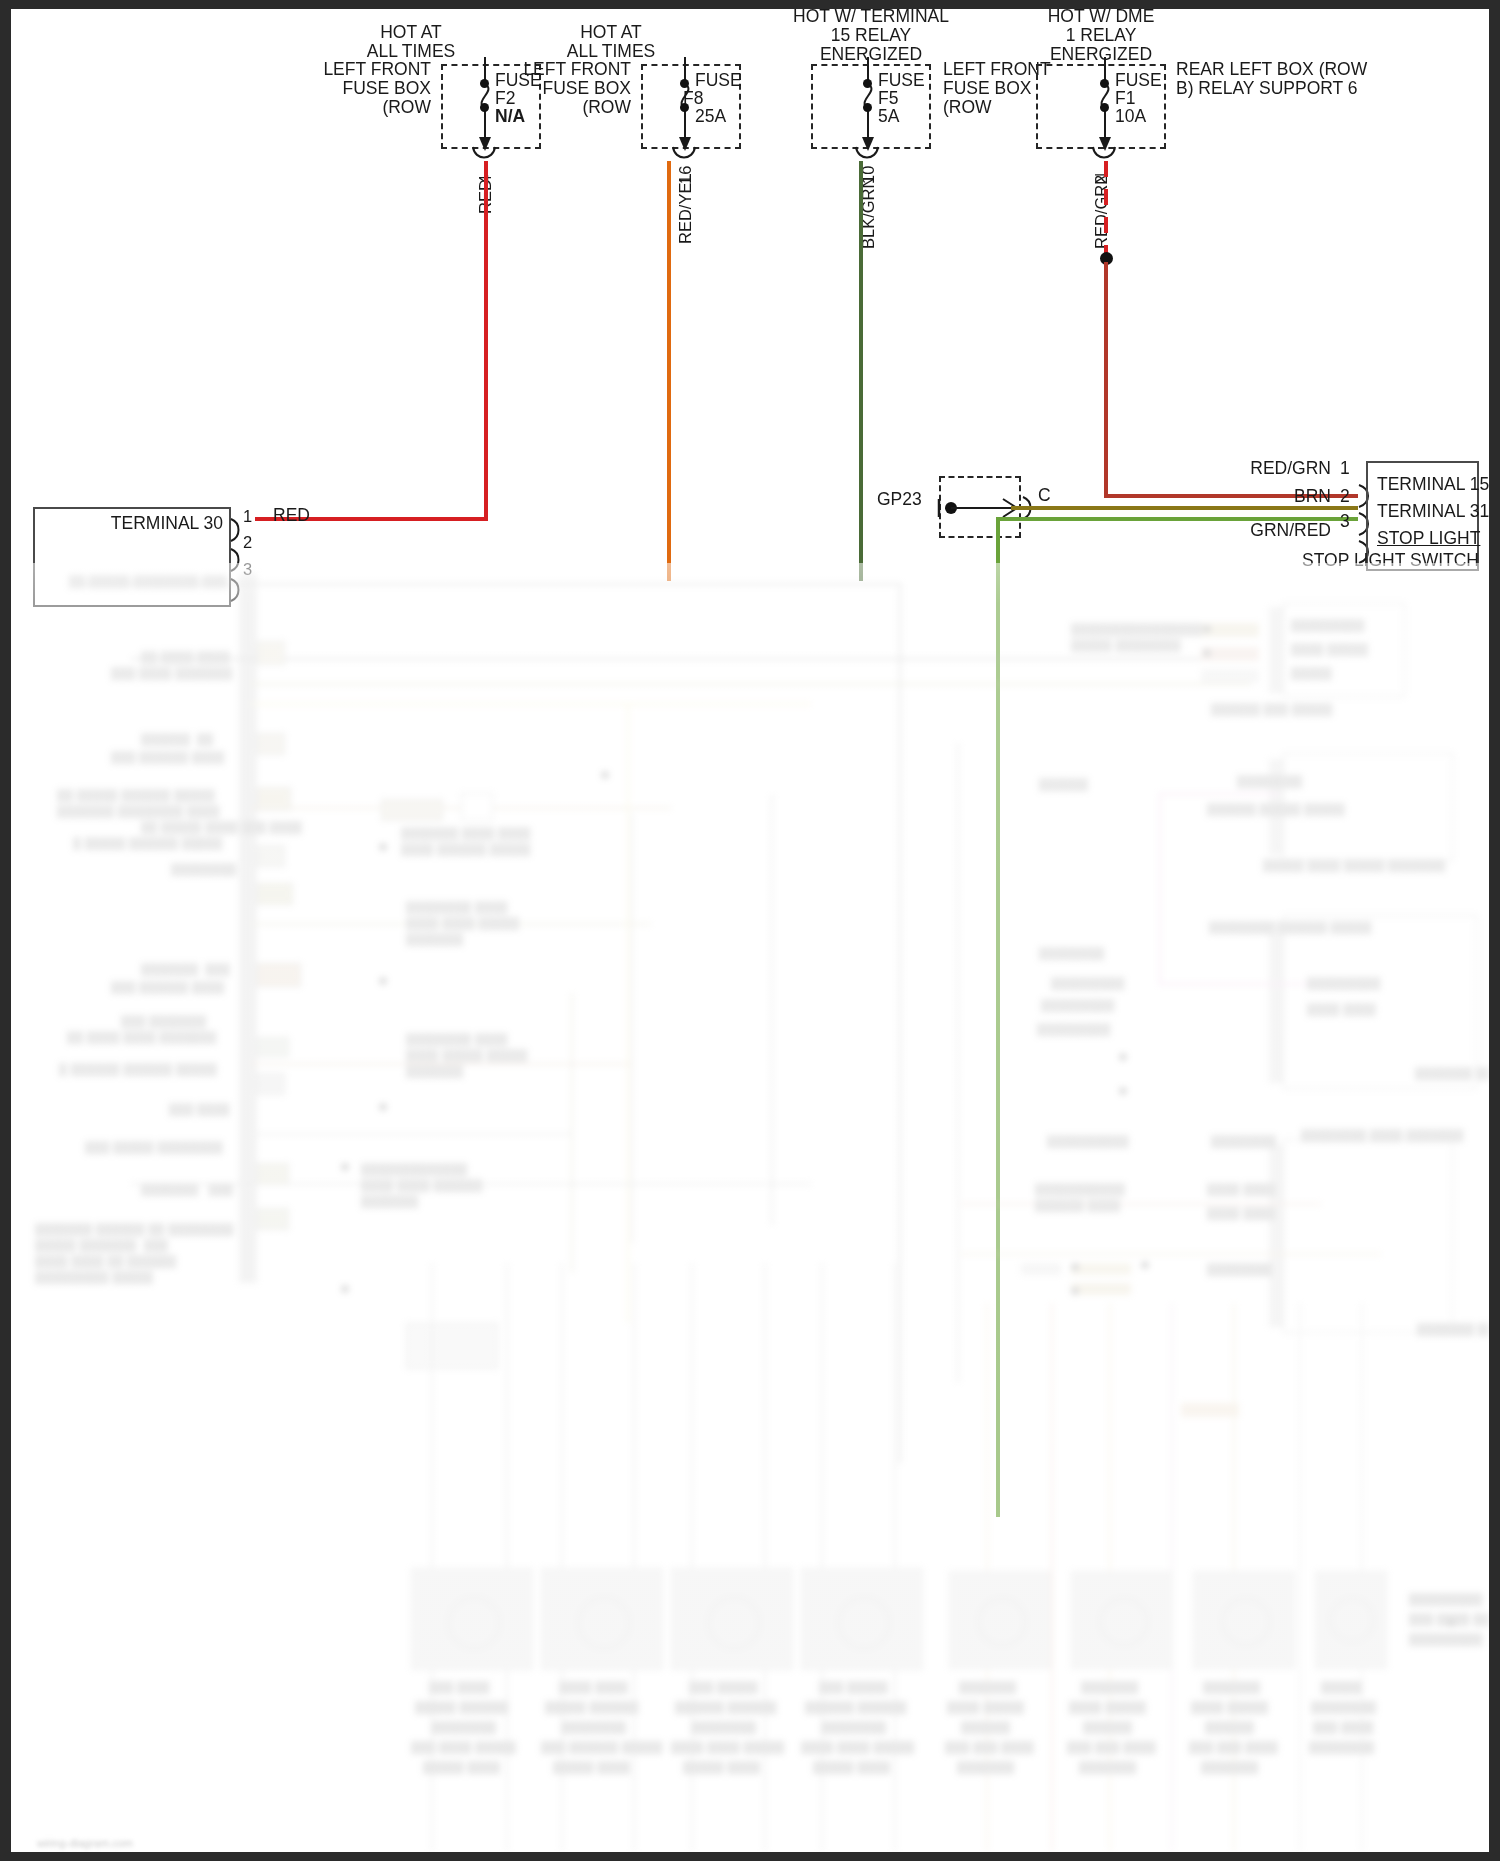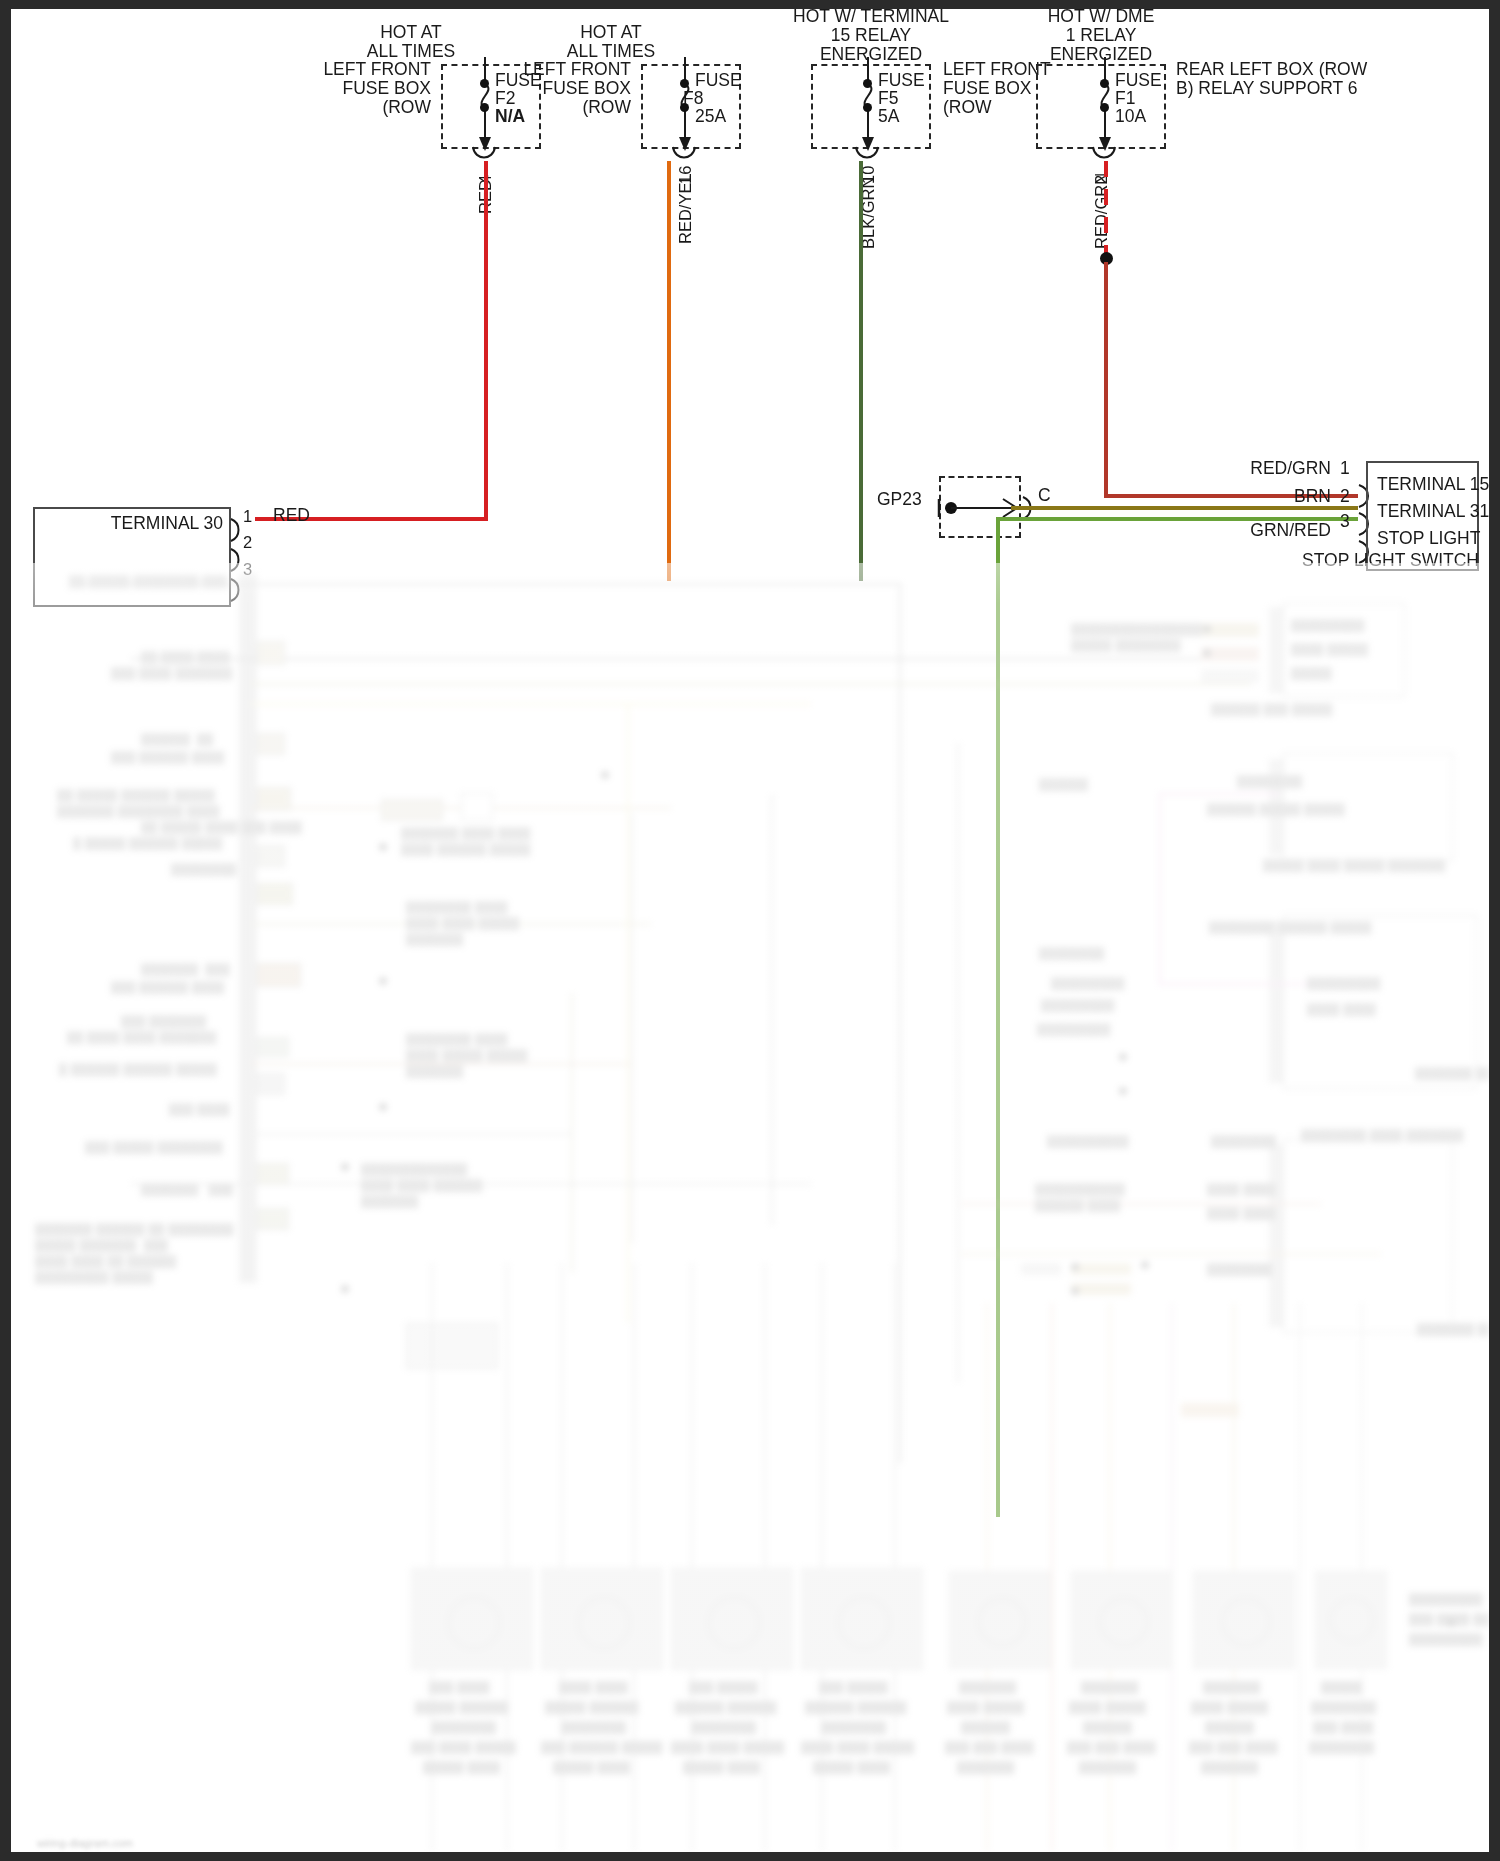--- a/index.html
+++ b/index.html
@@ -235,21 +235,21 @@
 
     <svg class="glyph" style="left:1346px;top:452px;" width="22" height="110" viewBox="0 0 22 110">
       <path d="M2 24 C 14 28, 14 42, 2 46" fill="none" stroke="#1a1a1a" stroke-width="2"></path>
       <path d="M2 52 C 14 56, 14 70, 2 74" fill="none" stroke="#1a1a1a" stroke-width="2"></path>
       <path d="M2 80 C 14 84, 14 98, 2 102" fill="none" stroke="#1a1a1a" stroke-width="2"></path>
     </svg>
 
     <div class="solidbox" style="left:1355px;top:452px;width:113px;height:110px;"></div>
     <div class="txt t18" style="left:1366px;top:466px;">TERMINAL 15</div>
     <div class="txt t18" style="left:1366px;top:493px;">TERMINAL 31</div>
-    <div class="txt t18" style="left:1366px;top:520px;">STOP LIGHT</div>
+    <div class="txt t18" style="left:1366px;top:520px;text-decoration:underline;">STOP LIGHT</div>
     <div class="txt t18 rt" style="left:1240px;top:542px;width:228px;">STOP LIGHT SWITCH</div>
 
     <div id="blurred">
 
       <div class="blbar" style="left:228px;top:10px;width:18px;height:710px;background:#c4c4c4;"></div>
 
       <div class="blline" style="left:60px;top:20px;width:830px;height:2px;"></div>
       <div class="blline" style="left:888px;top:20px;width:2px;height:880px;"></div>
       <div class="blline" style="left:120px;top:95px;width:1120px;height:2px;"></div>
       <div class="blline" style="left:240px;top:120px;width:1000px;height:2px;background:#bdbb8a;"></div>

